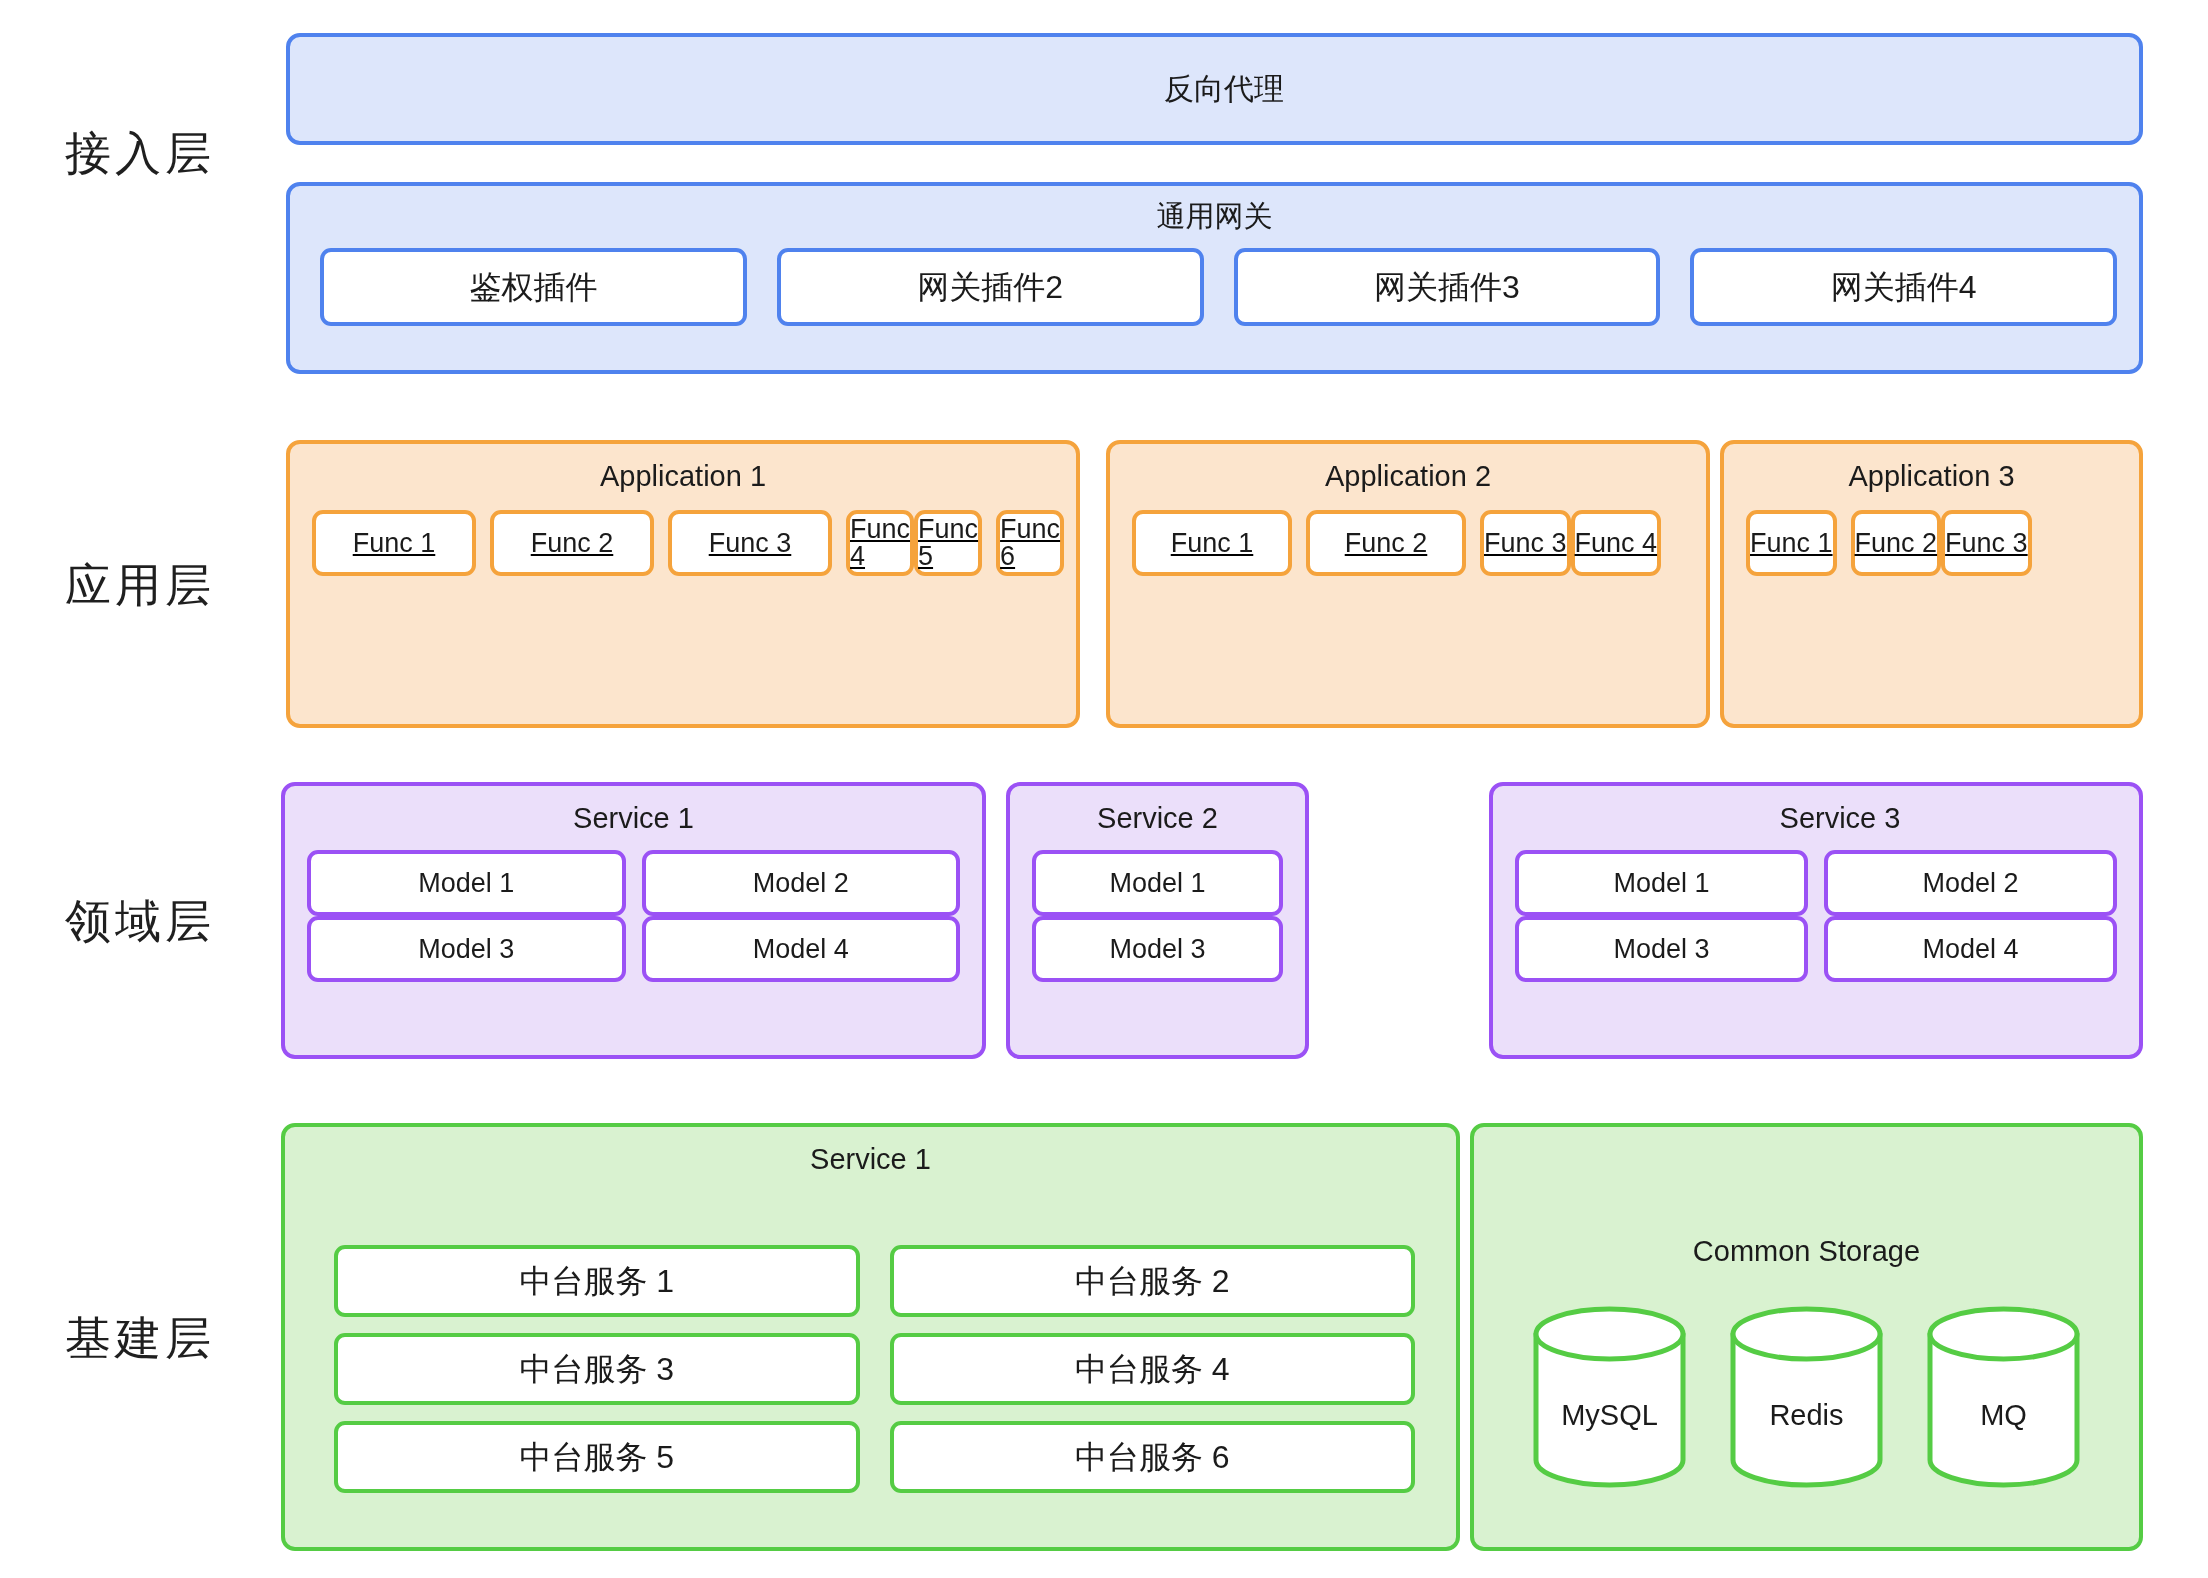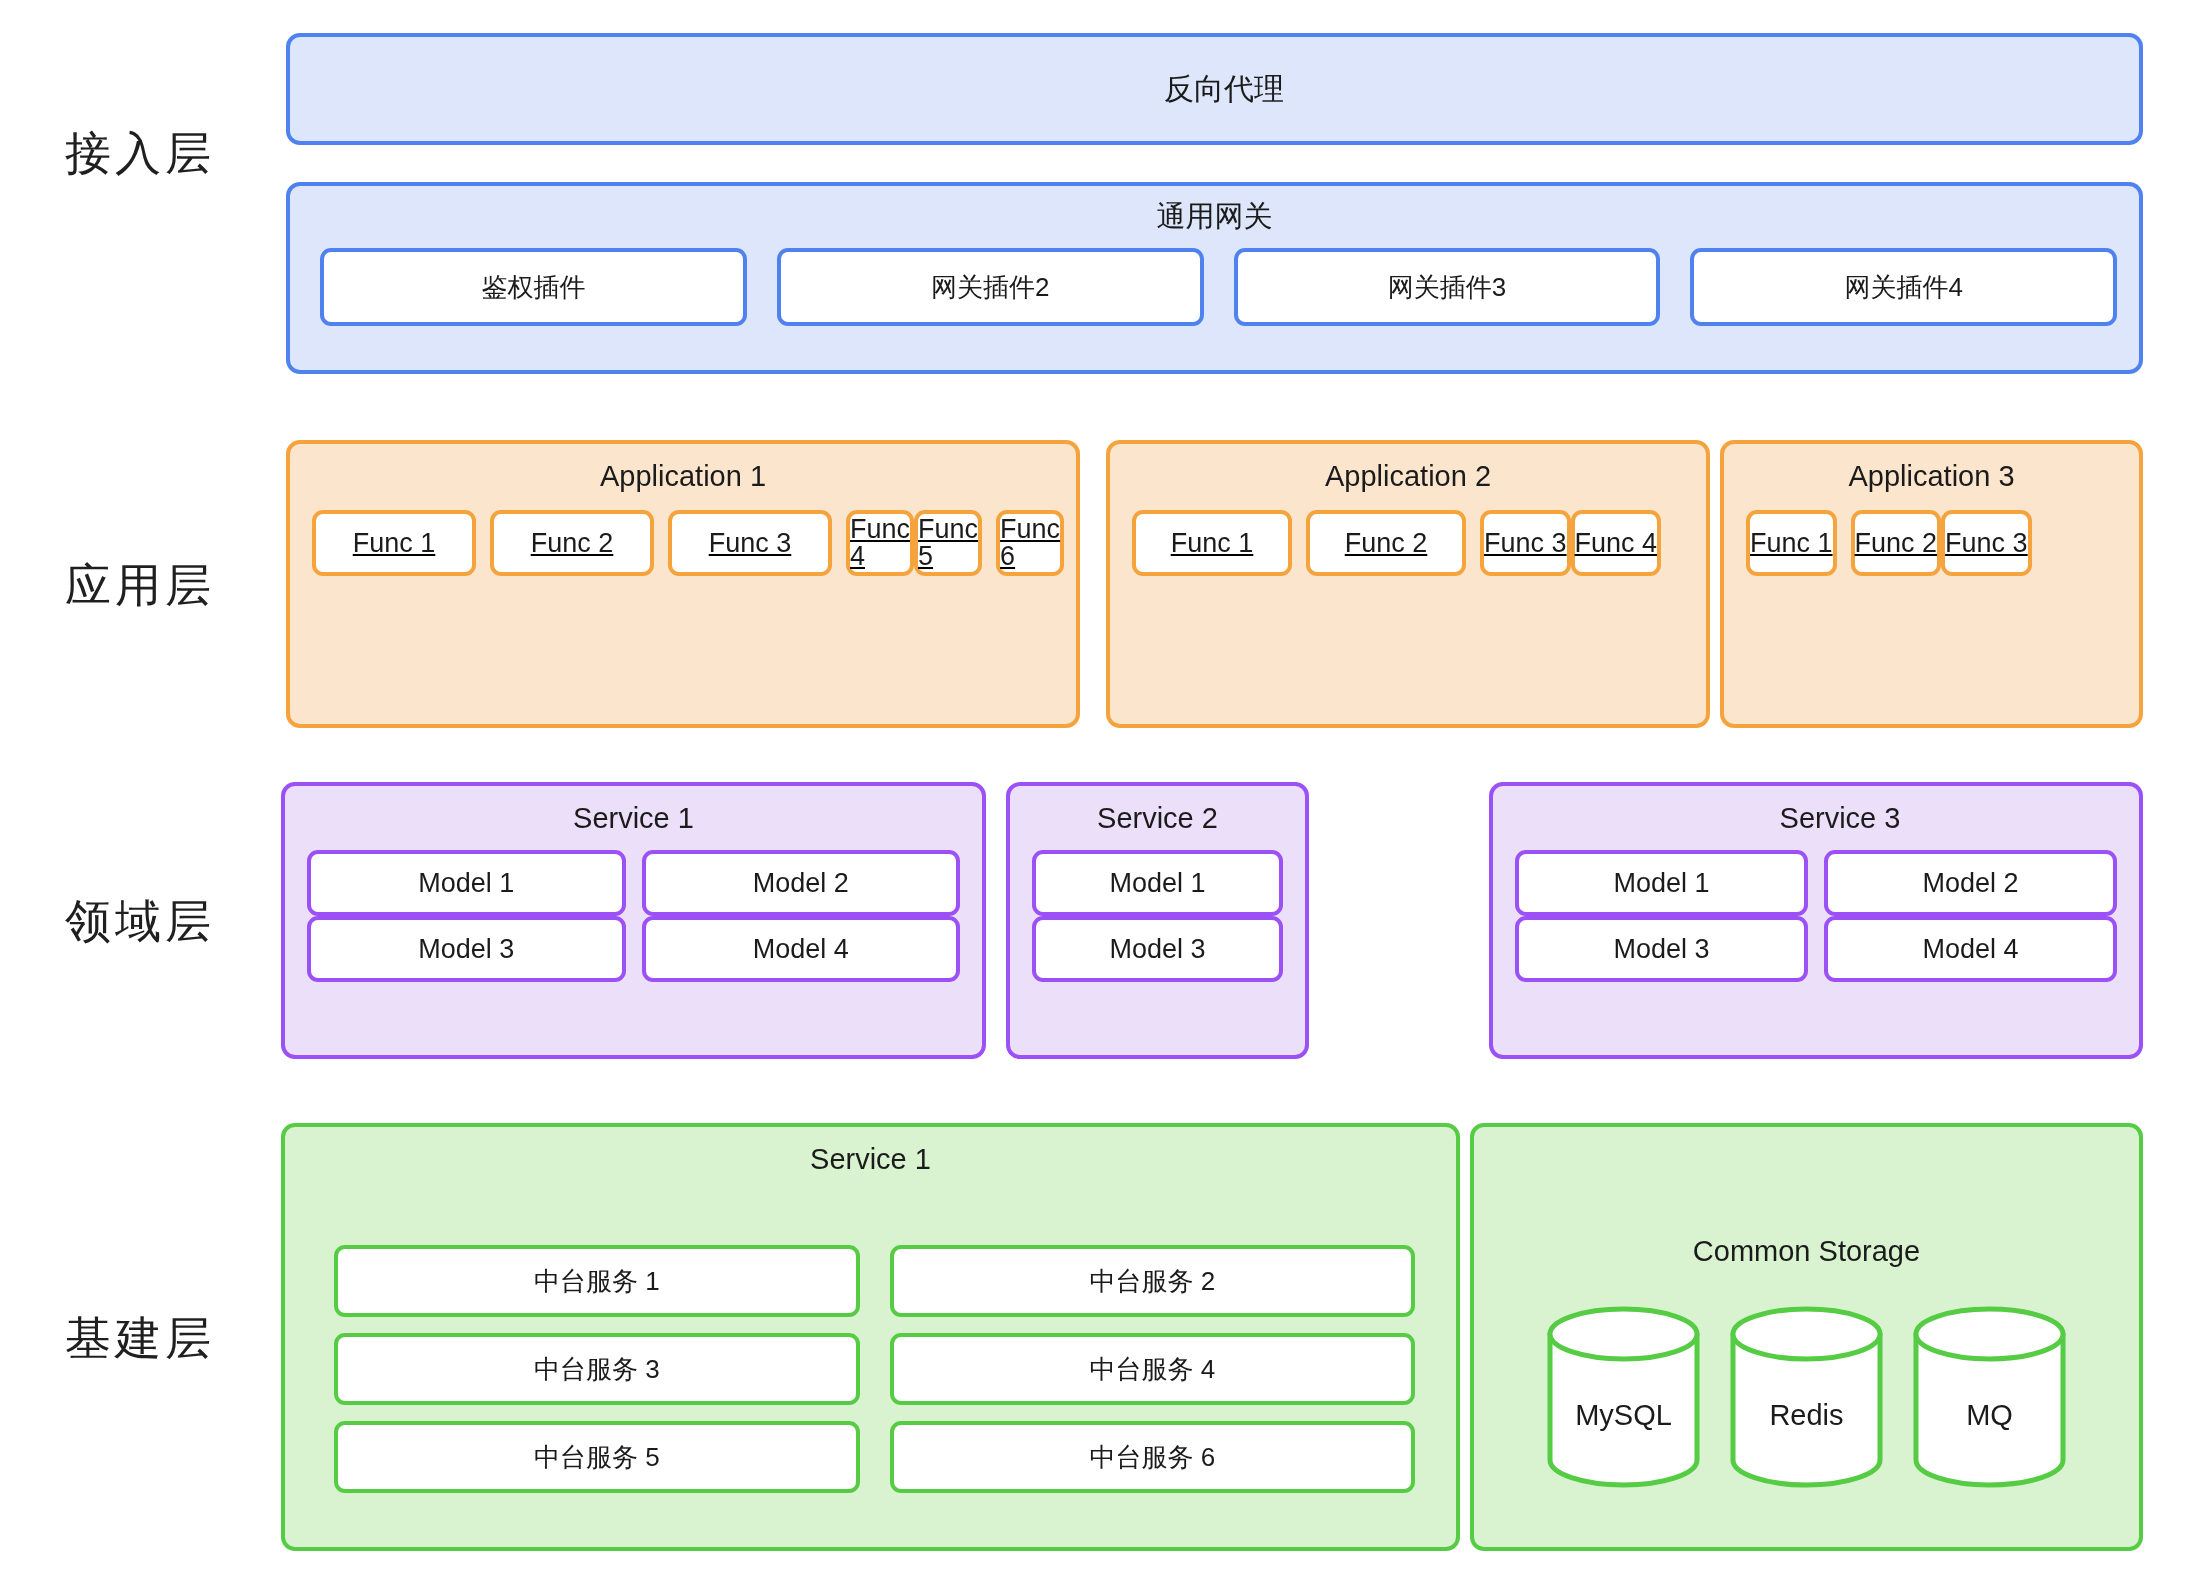--- a/index.html
+++ b/index.html
@@ -55,21 +55,21 @@
     border-width: 4px;
     border-radius: 11px;
     display: flex;
     align-items: center;
     justify-content: center;
     font-size: 27px;
     color: #1b1b1b;
     line-height: 1;
   }
 
-  .cell-cn { font-size: 26px; margin-left: 8px; }
+  .cell-cn { font-size: 32px; margin-left: 8px; }
 
   .row { display: flex; }
 
   
   .blue-band  { background: #dde6fb; border-color: #4f82ee; border-width: 4px; }
   .blue-cell  { border-color: #4f82ee; }
 
   #reverse-proxy {
     left: 286px; top: 33px; width: 1857px; height: 112px;
     display: flex; align-items: center; justify-content: center;
@@ -132,21 +132,21 @@
   #infra-rows .row { gap: 22px; height: 72px; }
   #infra-rows .cell { flex: 1 1 0; height: 72px; }
 
   #common-storage {
     left: 1470px; top: 1123px; width: 673px; height: 428px;
   }
   #common-storage .group-title { margin-top: 110px; }
 
   #cylinders {
     position: absolute; left: 0; right: 0; top: 178px;
-    display: flex; justify-content: center; gap: 28px; align-items: flex-end;
+    display: flex; justify-content: center; gap: 42px; align-items: flex-end;
   }
   .cylinder {
     position: relative;
     width: 155px;
     height: 184px;
   }
   .cylinder svg { position: absolute; inset: 0; width: 100%; height: 100%; }
   .cylinder-label {
     position: absolute;
     left: 0; right: 0; top: 96px;

